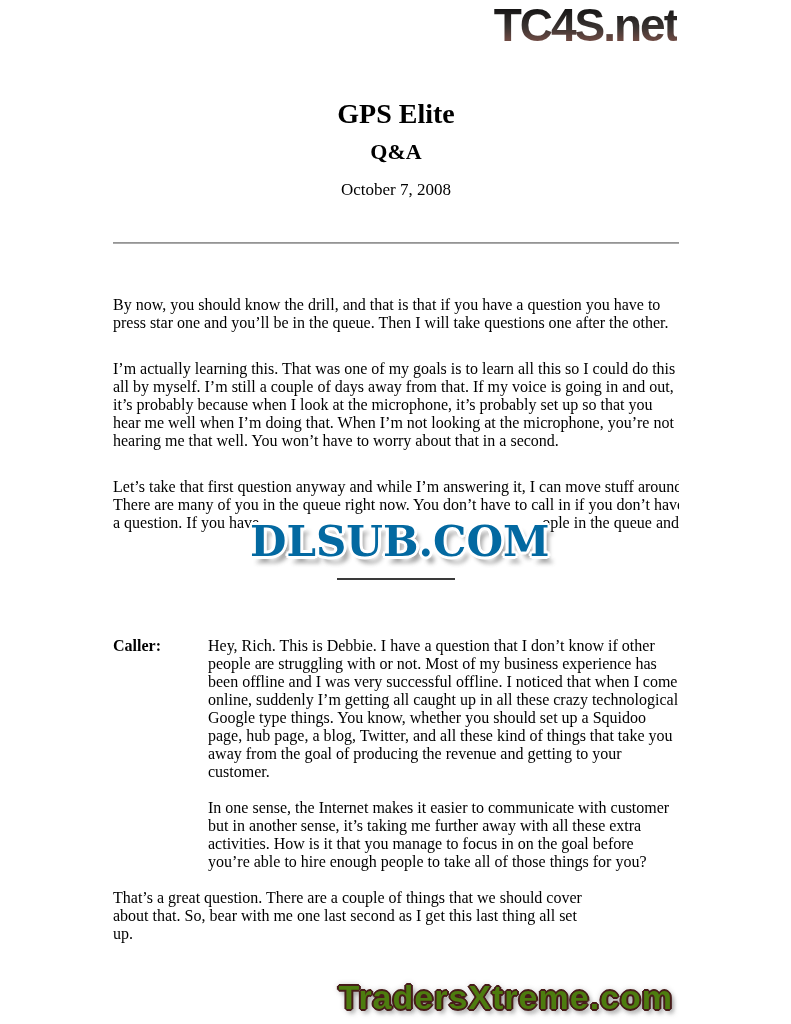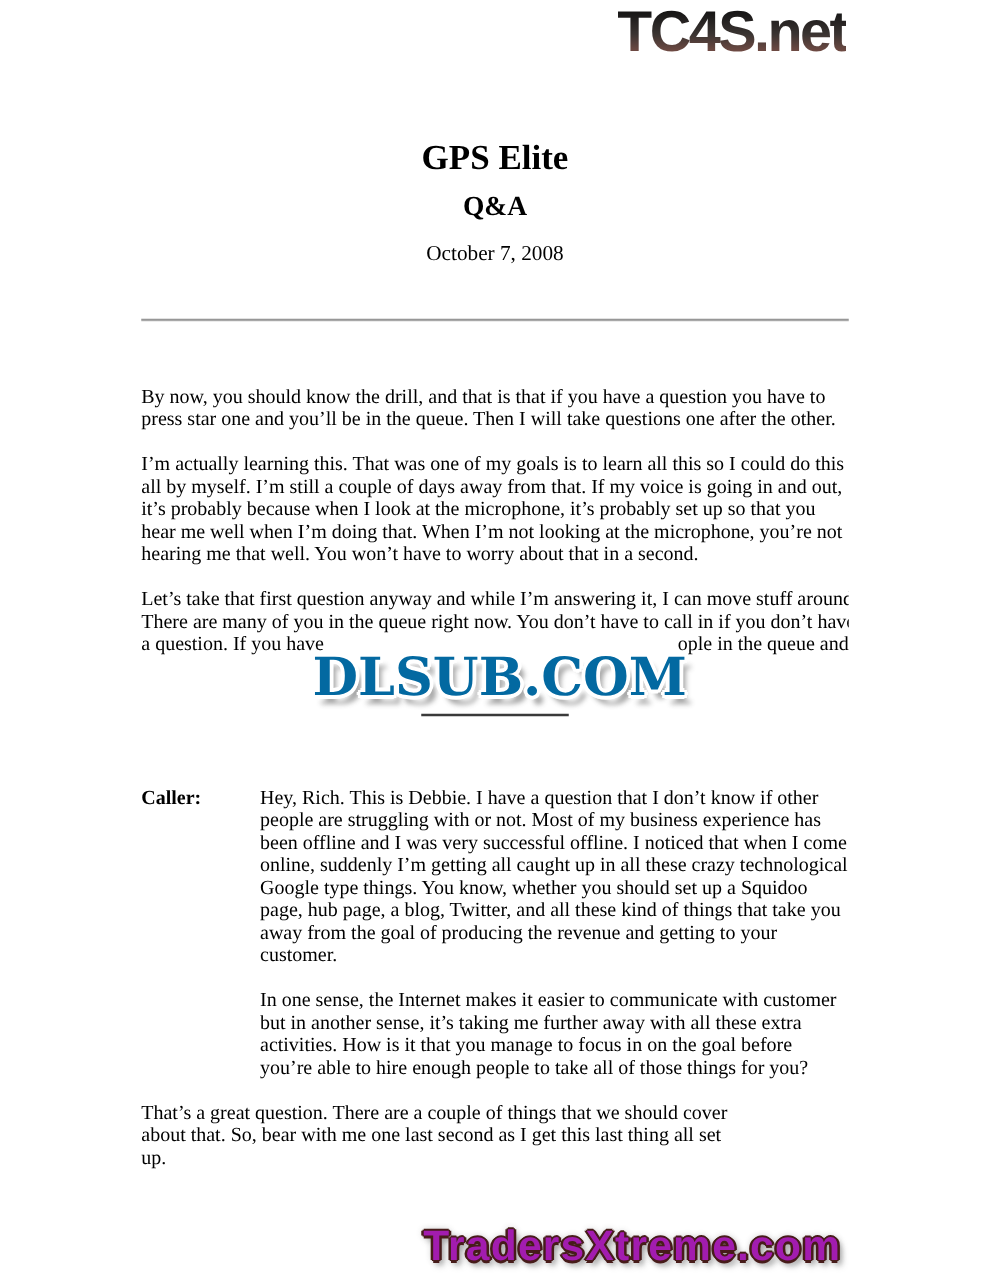--- a/index.html
+++ b/index.html
@@ -19,21 +19,21 @@
     font-size:46px;
     letter-spacing:-2px;
     line-height:46px;
     background:linear-gradient(#111 10%, #3a3432 55%, #8a564c 100%);
     -webkit-background-clip:text;
     background-clip:text;
     color:transparent;
   }
   
   .content{
-    position:absolute;left:113px;top:17px;width:566px;
+    position:absolute;left:113px;top:4px;width:566px;
     font-size:16px;line-height:18px;
   }
   .title{
     margin-top:92px;
     text-align:center;
     font-weight:bold;
     font-size:28px;line-height:36px;
   }
   .subtitle{
     margin-top:6px;
@@ -45,21 +45,21 @@
     margin-top:14px;
     text-align:center;
     font-size:17px;line-height:20px;
   }
   .rule{
     margin-top:42px;
     height:2px;
     background:linear-gradient(#8a8a8a,#b5b5b5);
     border:none;
   }
-  .para{margin-top:18px;}
+  .para{margin-top:28px;}
   .para.first{margin-top:52px;font-family:Liberation Serif, serif;}
   .fixed-line{white-space:nowrap;overflow:hidden;height:18px;}
   .split-line{display:flex;justify-content:space-between;height:18px;}
   .short-sep{
     margin-top:46px;
     margin-left:224px;
     width:118px;height:2px;
     background:#3a3a3a;
   }
   .dialog{margin-top:57px;}
@@ -85,21 +85,21 @@
       5px 7px 4px rgba(60,60,60,0.45);
     margin-top: 32px;
   }
   
   .logo-bottom{
     position:absolute;top:978px;right:8px;
     font-family:"Liberation Sans", sans-serif;
     font-weight:bold;
     font-size:34px;line-height:38px;
     letter-spacing:1px;
-    color:#a21caf;
+    color:#4d7c0f;
     text-shadow:
       -2px 0 0 #471c1a, 2px 0 0 #471c1a,
       0 -2px 0 #471c1a, 0 2px 0 #471c1a,
       -1px -1px 0 #471c1a, 1px -1px 0 #471c1a,
       -1px 1px 0 #471c1a, 1px 1px 0 #471c1a,
       0 0 6px rgba(150,150,150,0.9),
       3px 4px 5px rgba(120,120,120,0.8);
   }
 </style>
 </head>

